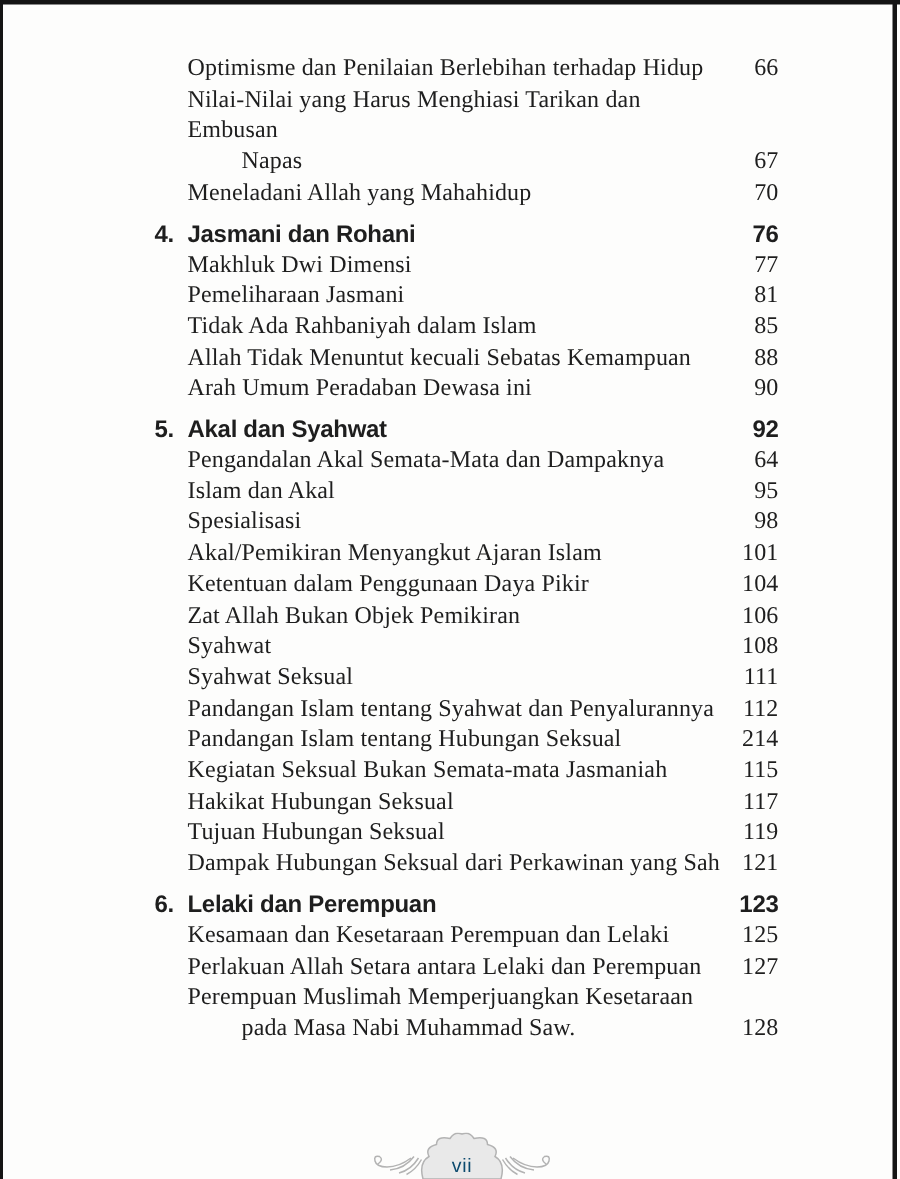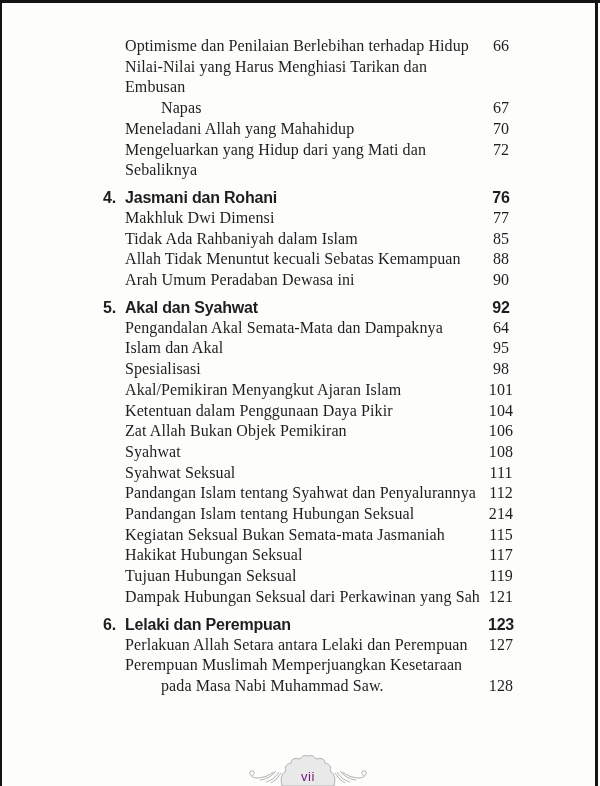--- a/index.html
+++ b/index.html
@@ -32,21 +32,21 @@
   .row {
     display: flex;
     align-items: baseline;
     font-size: 16px;
     line-height: 20.7px;
     letter-spacing: 0.1px;
   }
   .row .label { flex: 1; }
   .row .page-num {
     width: 36px;
-    text-align: center;
+    text-align: right;
     flex: none;
   }
   .row.sub .label  { padding-left: 22px; }
   .row.cont .label { padding-left: 58px; }
   .row.chapter {
     font-family: "Liberation Sans", sans-serif;
     font-weight: bold;
     font-size: 16px;
     letter-spacing: -0.2px;
     margin-top: 6px;
@@ -67,21 +67,21 @@
   }
   .footer svg { display: block; }
   .folio {
     position: absolute;
     left: 0;
     top: 14px;
     width: 140px;
     text-align: center;
     font-family: "Liberation Sans", sans-serif;
     font-size: 13px;
-    color: #701a75;
+    color: #0c4a6e;
     letter-spacing: 0.5px;
   }
 </style>
 </head>
 <body>
 
 <div class="page">
 
   <div class="edge edge-top"></div>
   <div class="edge edge-left"></div>
@@ -96,35 +96,35 @@
         <span class="label">Nilai-Nilai yang Harus Menghiasi Tarikan dan Embusan</span>
         <span class="page-num"></span>
       </div>
       <div class="row cont">
         <span class="label">Napas</span>
         <span class="page-num">67</span>
       </div>
       <div class="row sub">
         <span class="label">Meneladani Allah yang Mahahidup</span>
         <span class="page-num">70</span>
-      </div>
-      <div class="row sub">
-        <span class="label">Mengeluarkan yang Hidup dari yang Mati dan Sebaliknya</span>
-        <span class="page-num">72</span>
       </div>
       <div class="row chapter">
         <span class="num">4.</span>
         <span class="label">Jasmani dan Rohani</span>
         <span class="page-num">76</span>
       </div>
       <div class="row sub">
         <span class="label">Makhluk Dwi Dimensi</span>
         <span class="page-num">77</span>
       </div>
       <div class="row sub">
+        <span class="label">Pemeliharaan Jasmani</span>
+        <span class="page-num">81</span>
+      </div>
+      <div class="row sub">
         <span class="label">Tidak Ada Rahbaniyah dalam Islam</span>
         <span class="page-num">85</span>
       </div>
       <div class="row sub">
         <span class="label">Allah Tidak Menuntut kecuali Sebatas Kemampuan</span>
         <span class="page-num">88</span>
       </div>
       <div class="row sub">
         <span class="label">Arah Umum Peradaban Dewasa ini</span>
         <span class="page-num">90</span>
@@ -187,20 +187,24 @@
         <span class="page-num">119</span>
       </div>
       <div class="row sub">
         <span class="label">Dampak Hubungan Seksual dari Perkawinan yang Sah</span>
         <span class="page-num">121</span>
       </div>
       <div class="row chapter">
         <span class="num">6.</span>
         <span class="label">Lelaki dan Perempuan</span>
         <span class="page-num">123</span>
+      </div>
+      <div class="row sub">
+        <span class="label">Kesamaan dan Kesetaraan Perempuan dan Lelaki</span>
+        <span class="page-num">125</span>
       </div>
       <div class="row sub">
         <span class="label">Perlakuan Allah Setara antara Lelaki dan Perempuan</span>
         <span class="page-num">127</span>
       </div>
       <div class="row sub">
         <span class="label">Perempuan Muslimah Memperjuangkan Kesetaraan</span>
         <span class="page-num"></span>
       </div>
       <div class="row cont">

